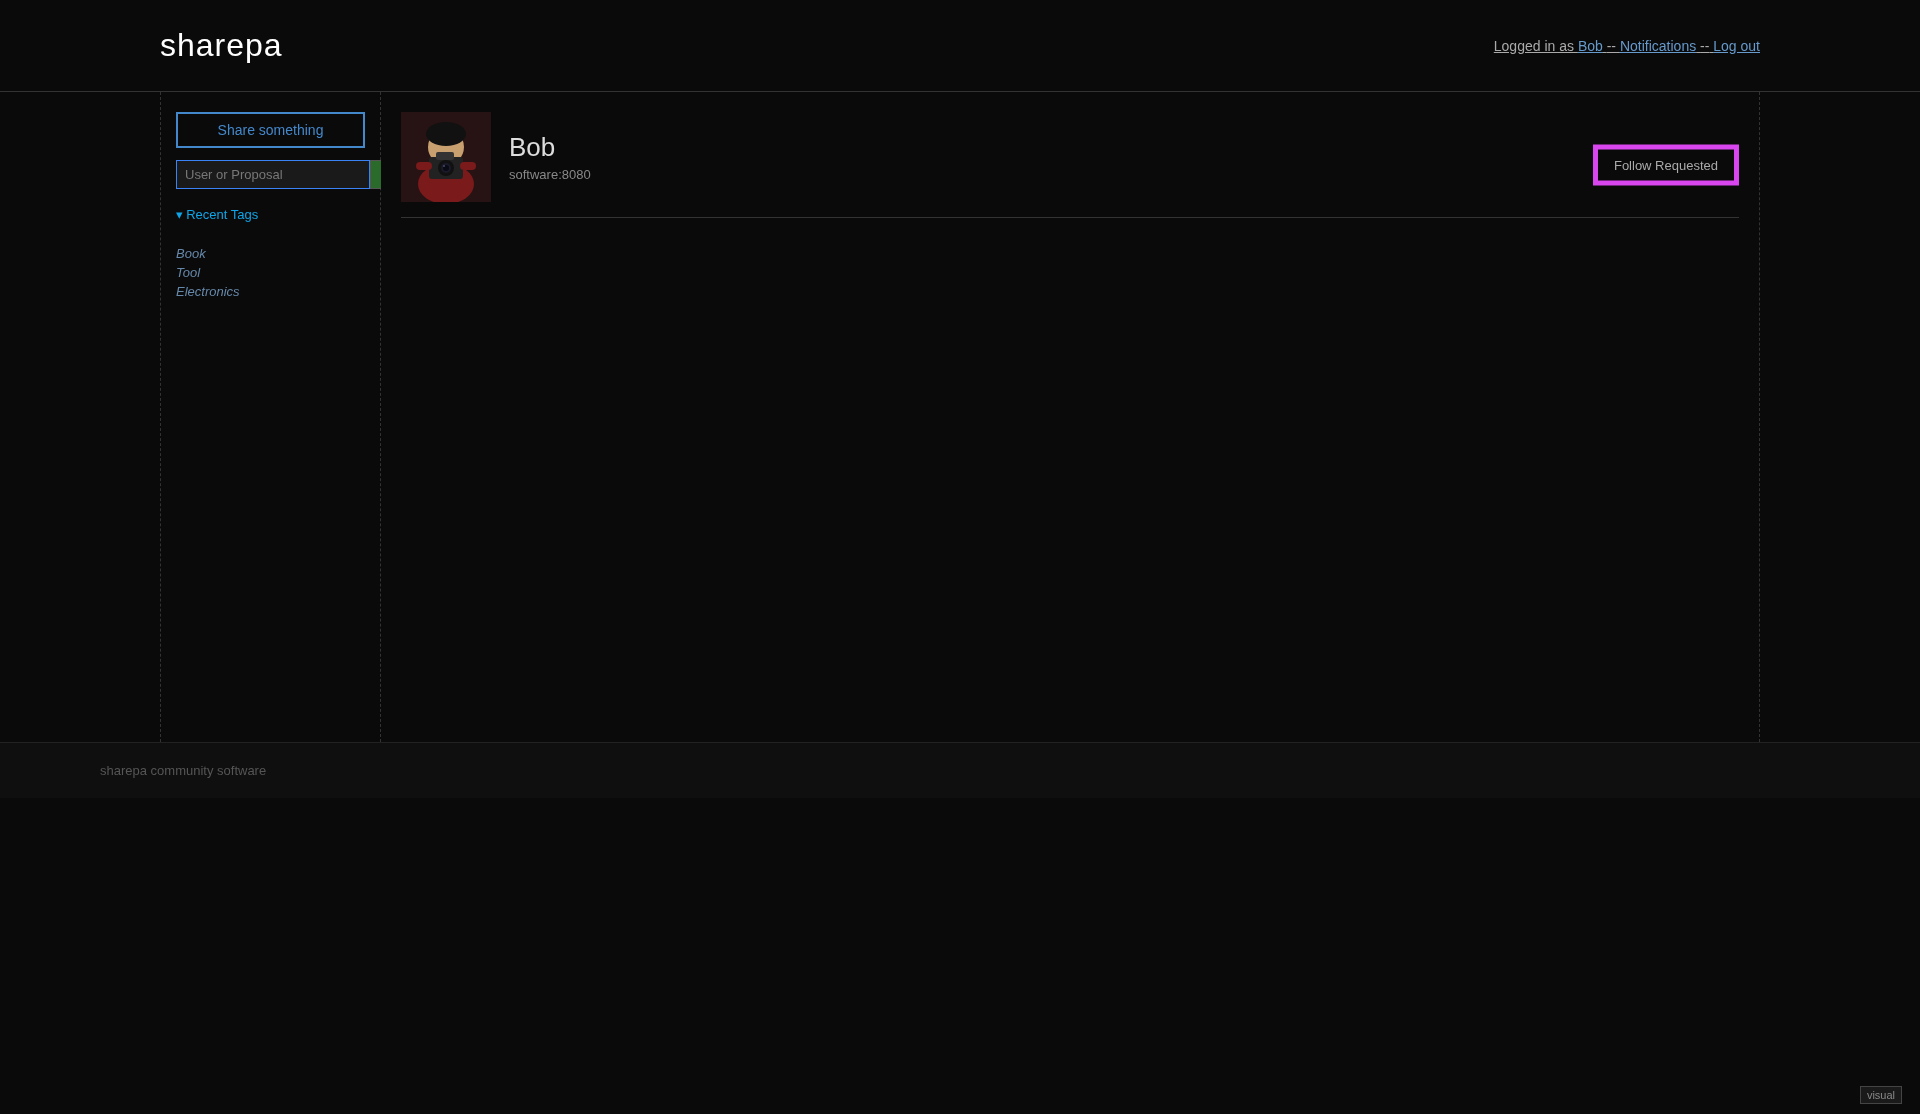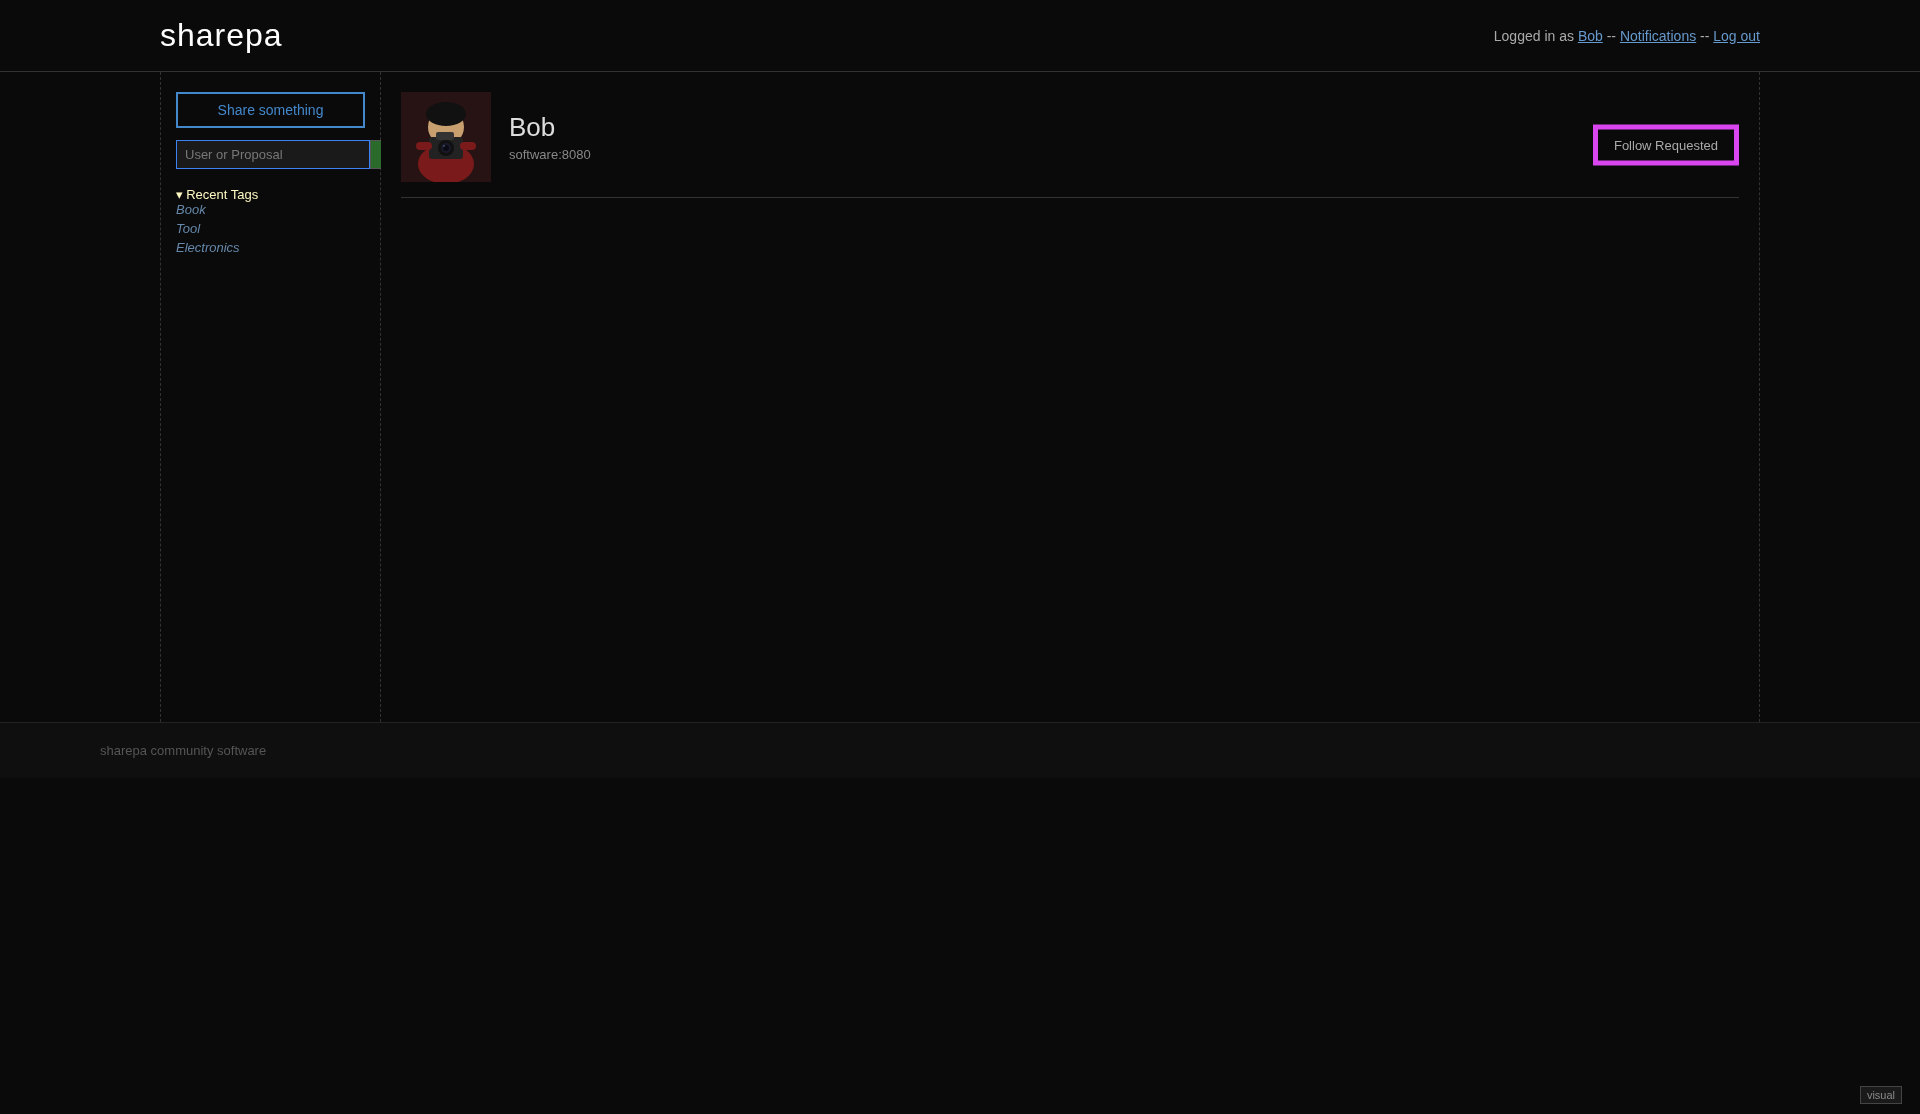--- a/index.html
+++ b/index.html
@@ -14,36 +14,37 @@
       font-family: Arial, sans-serif;
       font-size: 14px;
       min-height: 1114px;
     }
 
     
     .header {
       background-color: #0a0a0a;
       border-bottom: 1px solid #333;
       padding: 0 160px;
-      height: 72px;
+      height: 92px;
       display: flex;
       align-items: center;
       justify-content: space-between;
     }
 
     .header-logo {
       font-size: 32px;
       color: #ffffff;
       font-weight: normal;
       letter-spacing: 1px;
     }
 
     .header-nav {
       font-size: 14px;
       color: #aaaaaa;
+      text-decoration: underline;
     }
 
     .header-nav a {
       color: #6699cc;
       text-decoration: underline;
       cursor: pointer;
     }
 
     
     .main-container {
@@ -103,23 +104,23 @@
       border: 1px solid #555;
       cursor: pointer;
       font-size: 13px;
     }
 
     .recent-tags-section {
       margin-top: 5px;
     }
 
     .recent-tags-title {
-      color: #fef9c3;
-      font-size: 13px;
-      margin-bottom: 0;
+      color: #0ea5e9;
+      font-size: 13px;
+      margin-bottom: 24px;
     }
 
     .tag-item {
       color: #6688aa;
       font-size: 13px;
       font-style: italic;
       margin-bottom: 4px;
       cursor: pointer;
       display: block;
     }

